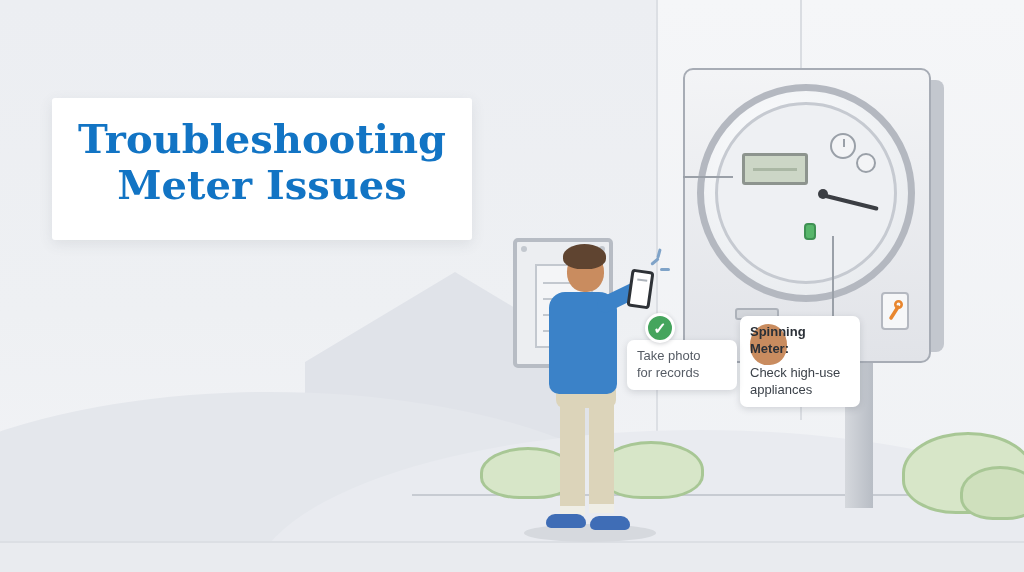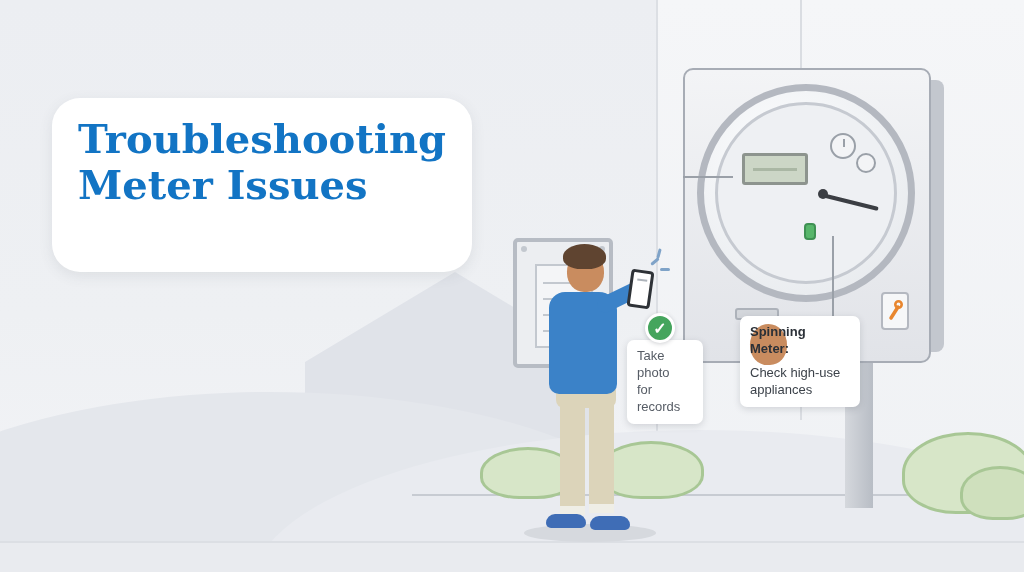--- a/index.html
+++ b/index.html
@@ -66,30 +66,30 @@
   .wrench-box { left:196px; top:222px; width:28px; height:38px; background:#f6f7f8;
     border:2px solid #b4b8c0; border-radius:4px; display:flex; align-items:center; justify-content:center; }
 
   
   .card { background:#ffffff; border-radius:7px; box-shadow:0 2px 7px rgba(60,65,75,.18);
     padding:8px 10px; font-size:13px; line-height:1.3; color:#3c424a; }
   .card .head { font-weight:bold; color:#2b3037; }
   .pre { white-space:pre-line; }
   .card-blank { left:557px; top:146px; width:126px; }
   .card-spin  { left:740px; top:316px; width:120px; }
-  .card-photo { left:627px; top:340px; width:76px; color:#565c65; }
+  .card-photo { left:627px; top:340px; width:110px; color:#565c65; }
   .line-blank { left:683px; top:176px; width:50px; height:2px; background:#9aa0a8; }
   .line-spin  { left:832px; top:236px; width:2px; height:80px; background:#9aa0a8; }
   .check-badge { left:645px; top:313px; width:30px; height:30px; border-radius:50%;
     background:#45a55d; border:3px solid #ffffff; box-shadow:0 1px 4px rgba(60,65,75,.25);
     color:#ffffff; font-size:16px; font-weight:bold; display:flex; align-items:center; justify-content:center; }
 
   
-  .title-card { left:52px; top:98px; width:420px; height:174px; background:#ffffff;
-    border-radius:28px; box-shadow:0 4px 14px rgba(70,76,88,.10); padding:18px 26px; }
+  .title-card { left:52px; top:98px; width:420px; height:142px; background:#ffffff;
+    border-radius:3px; box-shadow:0 4px 14px rgba(70,76,88,.10); padding:18px 26px;text-align:center; }
   .title-text { font-family:"DejaVu Serif", serif; font-weight:bold; font-size:40px;
     line-height:1.14; color:#1274c4; white-space:pre-line; }
   .subtitle { left:76px; top:256px; width:330px; font-size:26px; line-height:1.24;
     color:#41464e; white-space:pre-line; }
 
   
   .person-shadow { left:524px; top:524px; width:132px; height:18px; background:#d6d9de; border-radius:50%; }
   .leg { background:#dcd4ba; }
   .leg-l { left:560px; top:398px; width:25px; height:116px; }
   .leg-r { left:589px; top:398px; width:25px; height:114px; }

